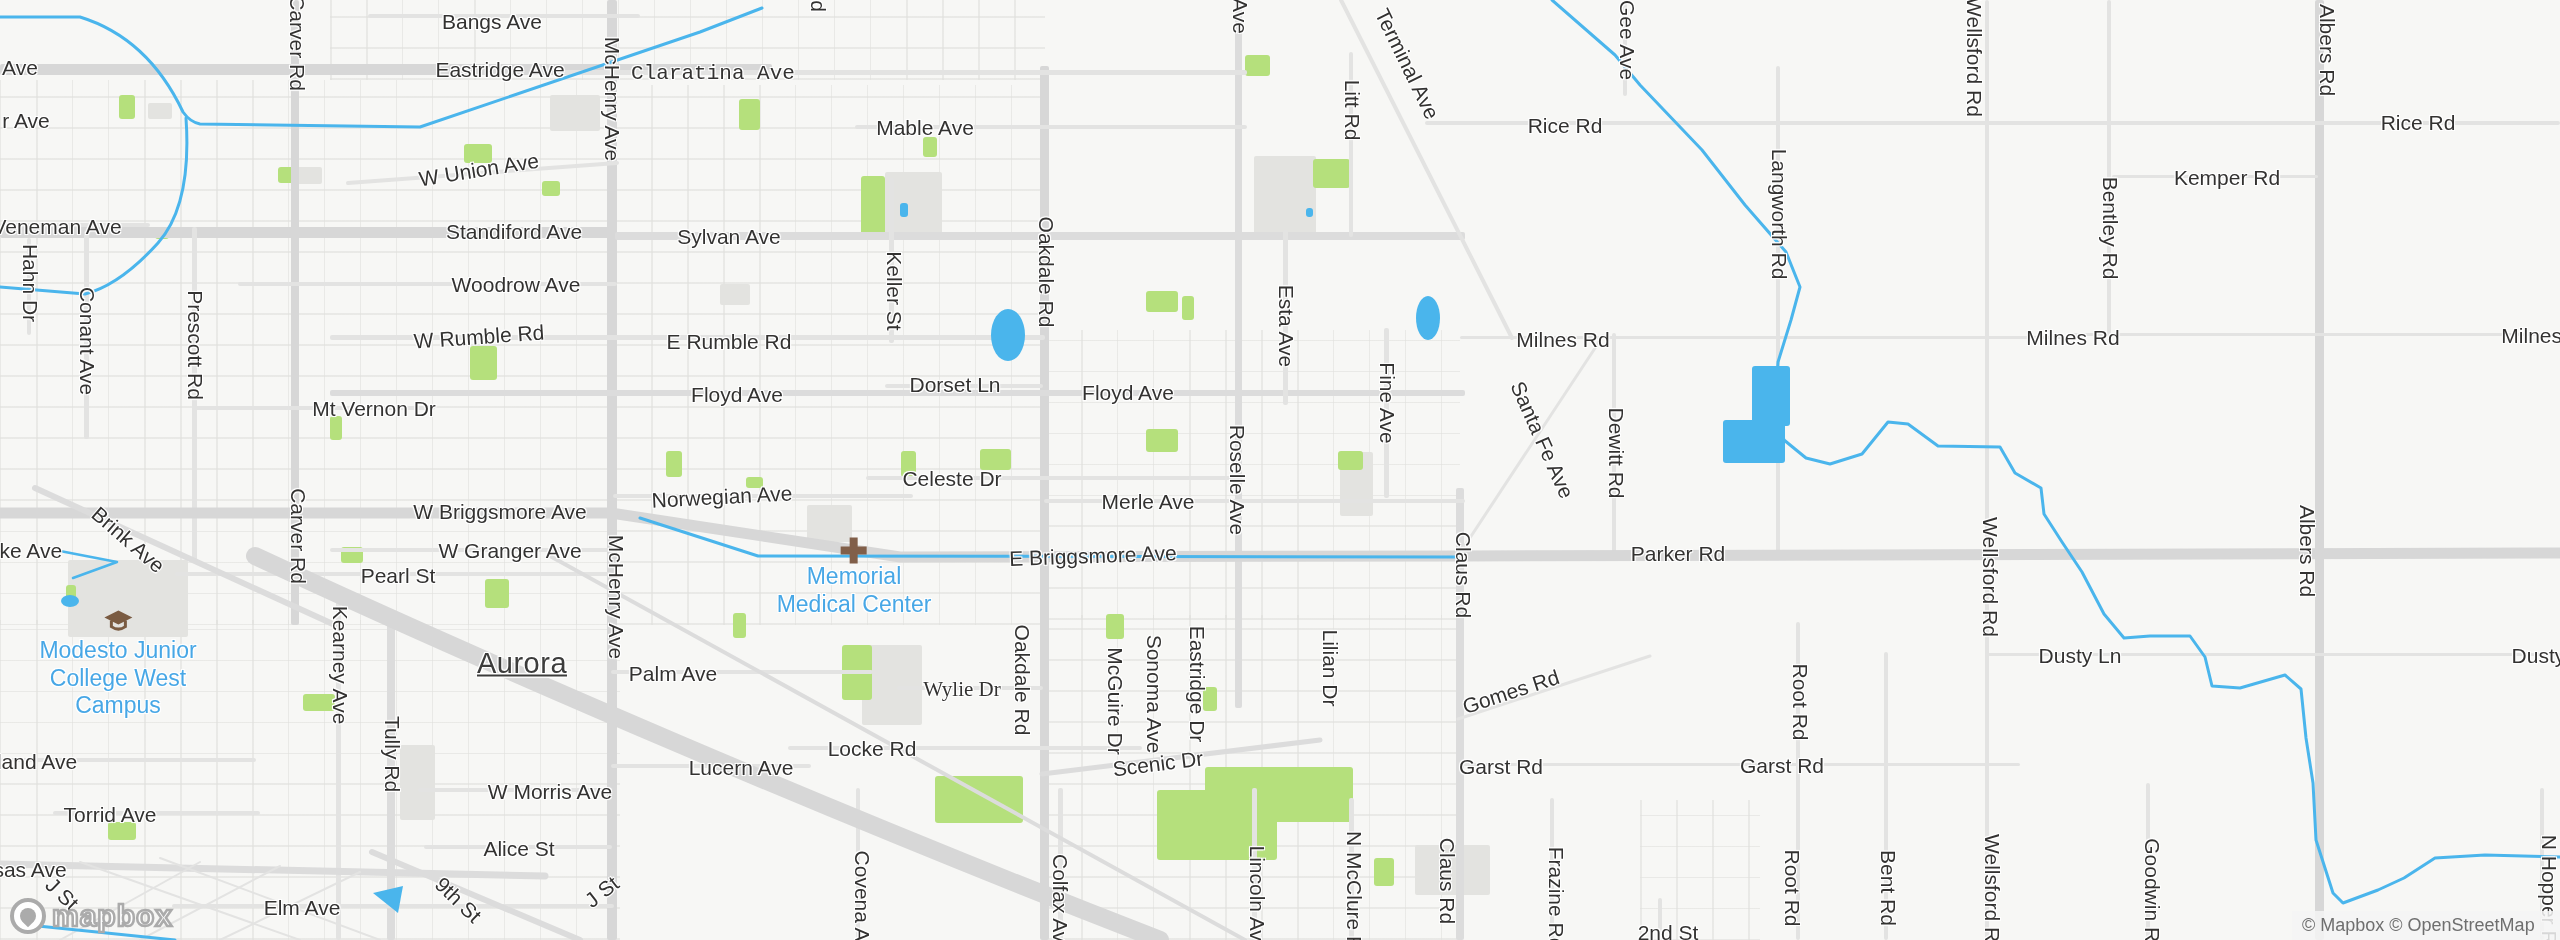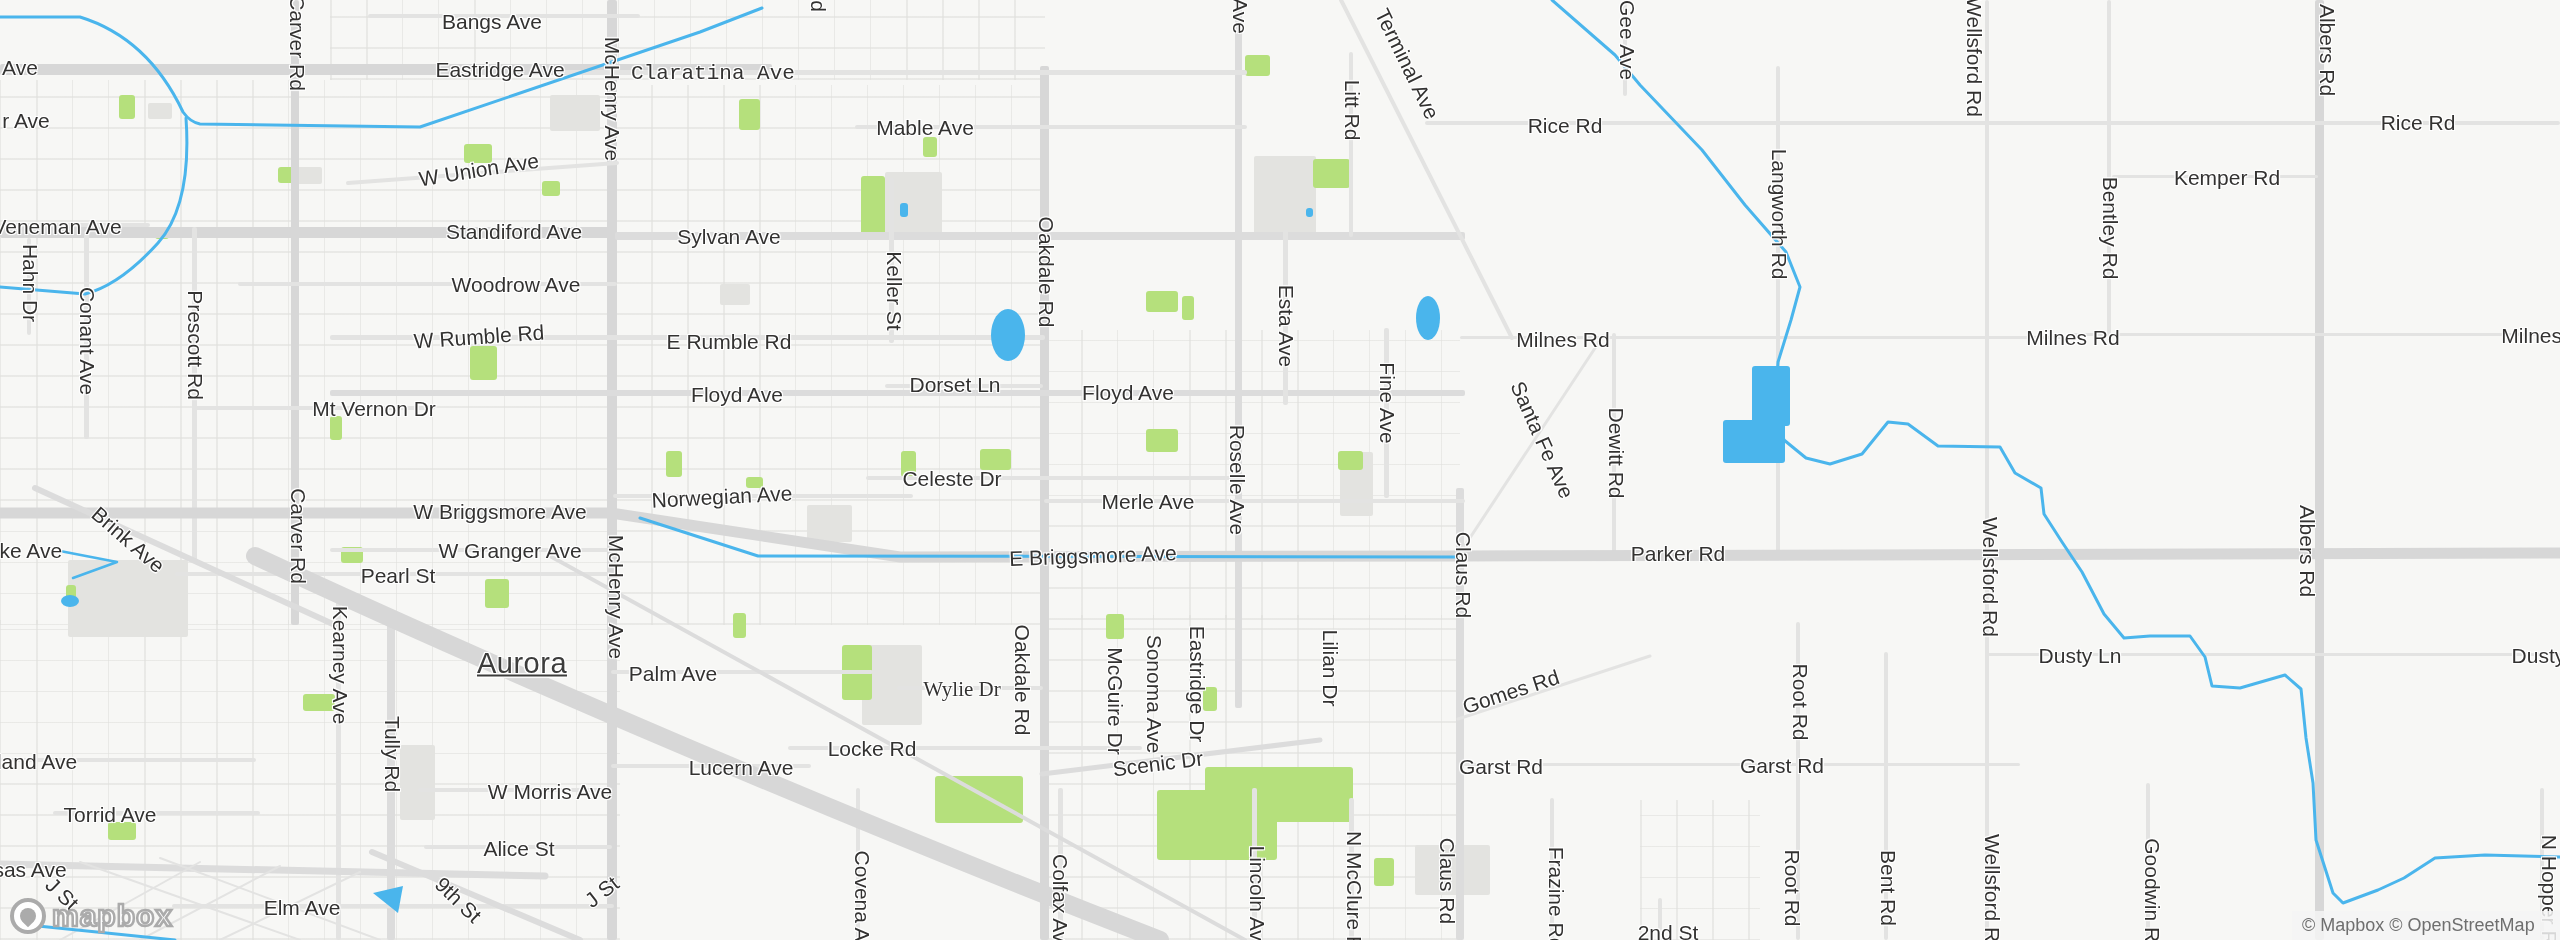--- a/index.html
+++ b/index.html
@@ -286,20 +286,36 @@
       <div class="lbl" style="left: 862px; top: 907px; transform: translate(-50%, -50%) rotate(90deg);">Covena Ave</div>
       <div class="lbl" style="left: 1060px; top: 904px; transform: translate(-50%, -50%) rotate(90deg);">Colfax Ave</div>
       <div class="lbl" style="left: 1447px; top: 881px; transform: translate(-50%, -50%) rotate(90deg);">Claus Rd</div>
       <div class="lbl" style="left: 1556px; top: 898px; transform: translate(-50%, -50%) rotate(90deg);">Frazine Rd</div>
       <div class="lbl" style="left: 1792px; top: 888px; transform: translate(-50%, -50%) rotate(90deg);">Root Rd</div>
       <div class="lbl" style="left: 1888px; top: 888px; transform: translate(-50%, -50%) rotate(90deg);">Bent Rd</div>
       <div class="lbl" style="left: 2152px; top: 896px; transform: translate(-50%, -50%) rotate(90deg);">Goodwin Rd</div>
       <div class="lbl" style="left: 1992px; top: 894px; transform: translate(-50%, -50%) rotate(90deg);">Wellsford Rd</div>
       <div class="lbl" style="left: 2549px; top: 896px; transform: translate(-50%, -50%) rotate(90deg);">N Hopper Rd</div>
       <div class="lbl place" style="left: 522px; top: 663px; transform: translate(-50%, -50%); text-decoration: underline;">Aurora</div>
+      <div class="poi" style="left: 118px; top: 664px; transform: translate(-50%, -50%);">
+        <span class="icon"><svg width="30" height="26" viewBox="0 0 30 26">
+            <polygon points="15,2 29,9 15,16 1,9" fill="#7a5b42"></polygon>
+            <path d="M8,12 v6 q7,5 14,0 v-6" fill="none" stroke="#7a5b42" stroke-width="3"></path>
+          </svg></span>
+        <div>Modesto Junior</div>
+        <div>College West</div>
+        <div>Campus</div>
+      </div>
+      <div class="poi" style="left: 854px; top: 577px; transform: translate(-50%, -50%);">
+        <span class="icon"><svg width="30" height="30" viewBox="0 0 30 30">
+            <path d="M11,2 h8 v9 h9 v8 h-9 v9 h-8 v-9 h-9 v-8 h9 z" fill="#815f49"></path>
+          </svg></span>
+        <div>Memorial</div>
+        <div>Medical Center</div>
+      </div>
     </div>
 
   <div id="brand">
     <div class="logo-circle">
         <div class="logo-pin"></div>
       </div>
     <div class="wordmark">mapbox</div>
   </div>
   <div id="attribution">
     <span>© Mapbox © OpenStreetMap</span>

